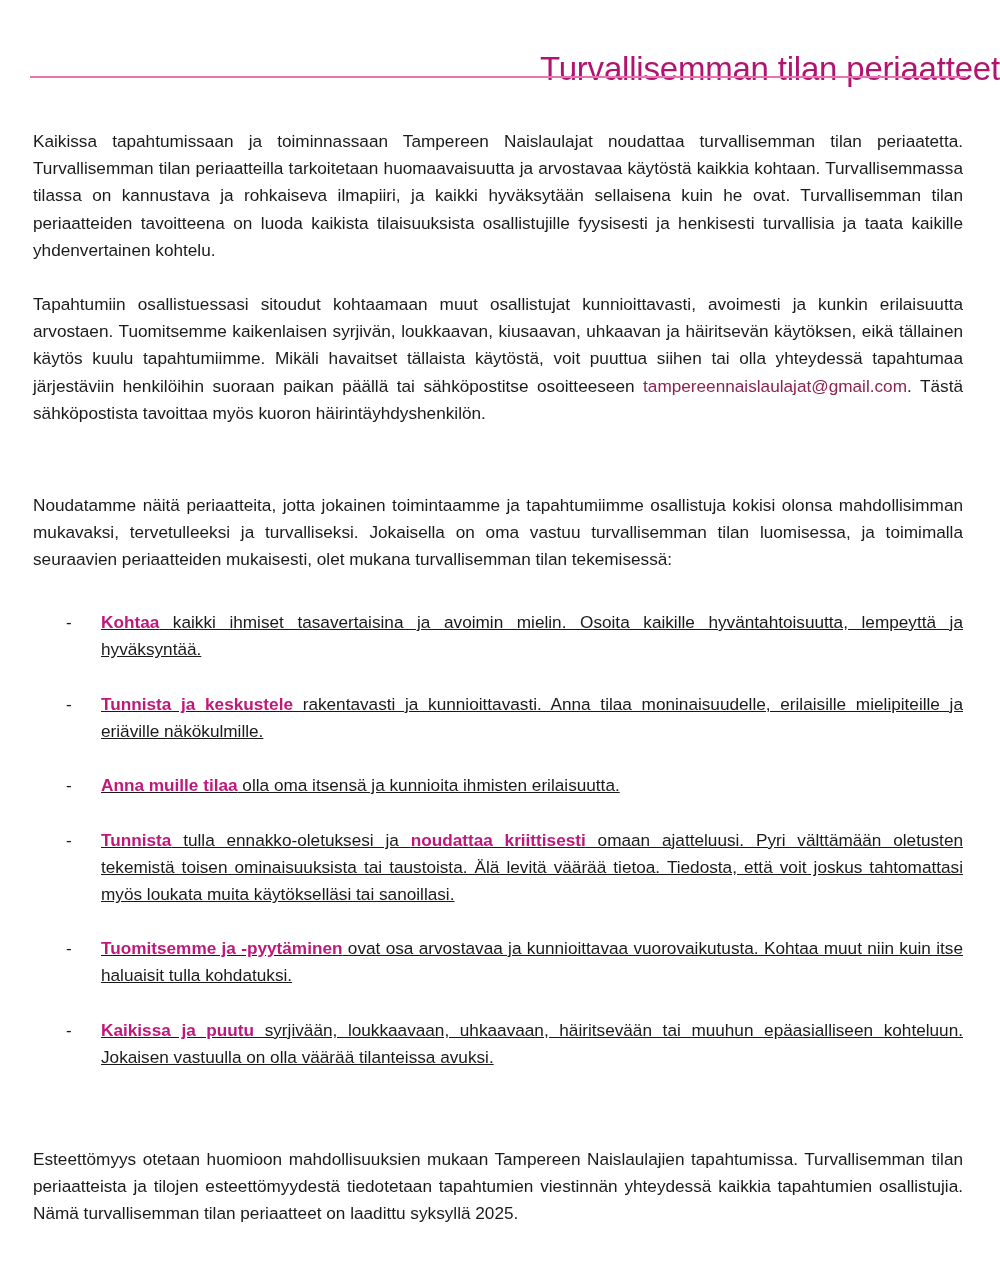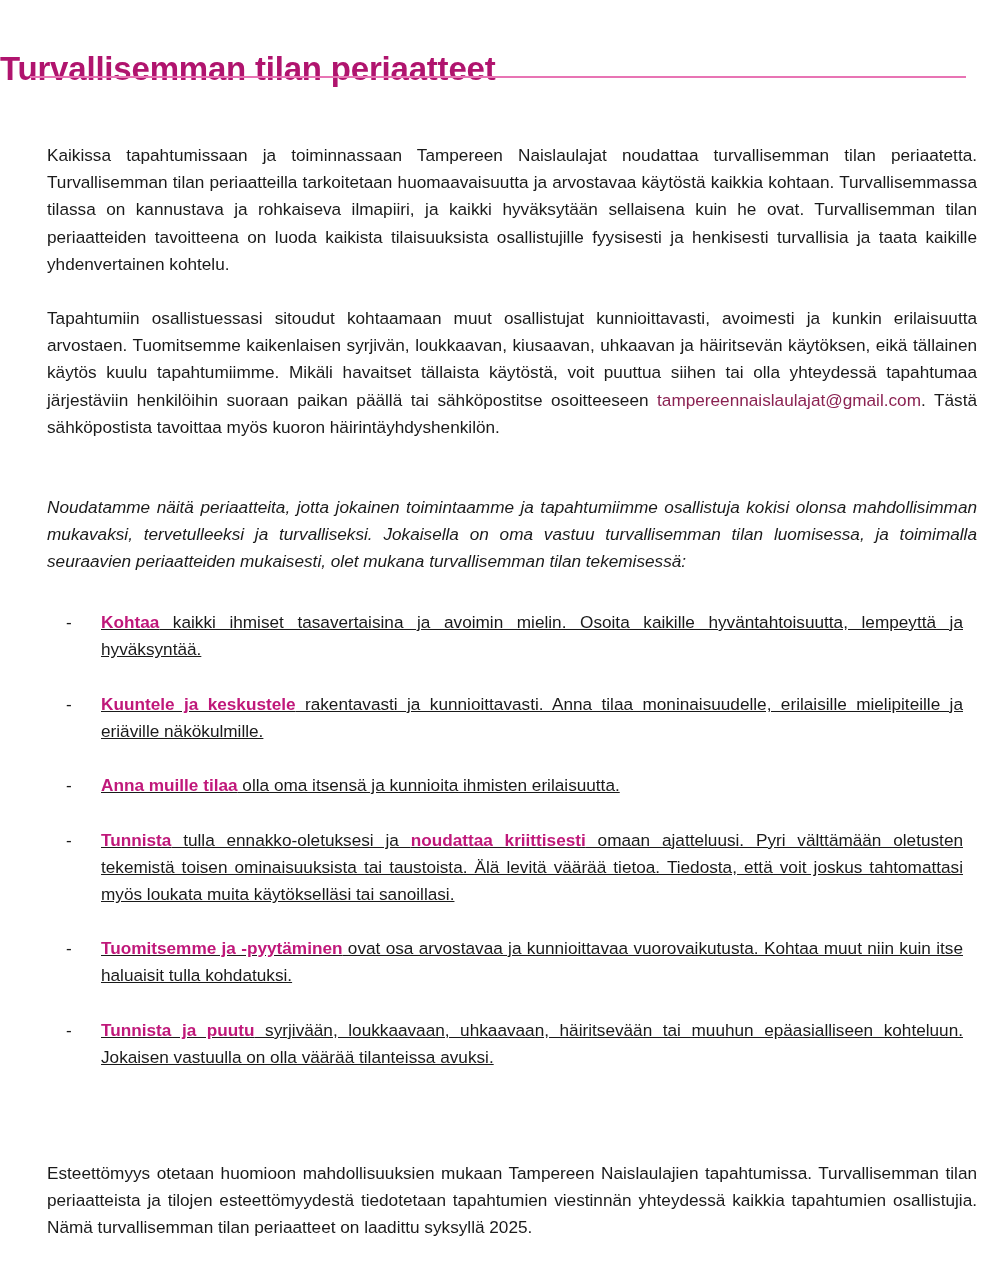--- a/index.html
+++ b/index.html
@@ -1,61 +1,61 @@
 <!DOCTYPE html>
 <html><head>
 <meta charset="utf-8">
 <style>
   html, body { margin: 0; padding: 0; background: #ffffff; }
   body { width: 1000px; height: 1276px; position: relative; overflow: hidden;
          font-family: "Liberation Sans", "DejaVu Sans", sans-serif; color: #1a1a1a; }
-  .title { position: absolute; left: 0; top: 28px; width: 1000px; text-align: left;
-           font-size: 33px; color: #B0146E; font-weight: bold; letter-spacing: -0.2px; }
+  .title { position: absolute; left: 0; top: 28px; width: 1000px; text-align: right;
+           font-size: 33px; color: #B0146E; font-weight: normal; letter-spacing: -0.2px; }
   .rule { position: absolute; left: 30px; top: 76px; width: 936px; height: 2px; background: #E874B4; }
   .para { position: absolute; left: 33px; width: 930px; font-size: 17.2px; line-height: 27.2px;
-          text-align: justify; margin: 14px; }
+          text-align: justify; margin: 0; }
   .link { color: #8B2252; text-decoration-color: #B07090; }
   .bullets { position: absolute; left: 0; top: 0; width: 1000px; margin: 0; padding: 0; list-style: none; }
   .bullet { position: absolute; left: 66px; width: 897px; font-size: 17.2px; line-height: 27.2px; }
   .dash { position: absolute; left: 0; top: 0; width: 20px; }
   .btext { position: absolute; left: 35px; width: 862px; text-align: justify; text-decoration: underline; }
   .hl { color: #C0187A; font-weight: bold; }
 </style>
 </head>
 <body>
 
 <h1 class="title">Turvallisemman tilan periaatteet</h1>
 <div class="rule"></div>
 
 <p class="para" style="top:128px;">Kaikissa tapahtumissaan ja toiminnassaan Tampereen Naislaulajat noudattaa turvallisemman tilan periaatetta. Turvallisemman tilan periaatteilla tarkoitetaan huomaavaisuutta ja arvostavaa käytöstä kaikkia kohtaan. Turvallisemmassa tilassa on kannustava ja rohkaiseva ilmapiiri, ja kaikki hyväksytään sellaisena kuin he ovat. Turvallisemman tilan periaatteiden tavoitteena on luoda kaikista tilaisuuksista osallistujille fyysisesti ja henkisesti turvallisia ja taata kaikille yhdenvertainen kohtelu.</p>
 
 <p class="para" style="top:291px;"><span>Tapahtumiin osallistuessasi sitoudut kohtaamaan muut osallistujat kunnioittavasti, avoimesti ja kunkin erilaisuutta arvostaen. Tuomitsemme kaikenlaisen syrjivän, loukkaavan, kiusaavan, uhkaavan ja häiritsevän käytöksen, eikä tällainen käytös kuulu tapahtumiimme. Mikäli havaitset tällaista käytöstä, voit puuttua siihen tai olla yhteydessä tapahtumaa järjestäviin henkilöihin suoraan paikan päällä tai sähköpostitse osoitteeseen </span><a class="link">tampereennaislaulajat@gmail.com</a><span>. Tästä sähköpostista tavoittaa myös kuoron häirintäyhdyshenkilön.</span></p>
 
-<p class="para" style="top:480px;font-style:italic;">Noudatamme näitä periaatteita, jotta jokainen toimintaamme ja tapahtumiimme osallistuja kokisi olonsa mahdollisimman mukavaksi, tervetulleeksi ja turvalliseksi. Jokaisella on oma vastuu turvallisemman tilan luomisessa, ja toimimalla seuraavien periaatteiden mukaisesti, olet mukana turvallisemman tilan tekemisessä:</p>
+<p class="para" style="top:492px;">Noudatamme näitä periaatteita, jotta jokainen toimintaamme ja tapahtumiimme osallistuja kokisi olonsa mahdollisimman mukavaksi, tervetulleeksi ja turvalliseksi. Jokaisella on oma vastuu turvallisemman tilan luomisessa, ja toimimalla seuraavien periaatteiden mukaisesti, olet mukana turvallisemman tilan tekemisessä:</p>
 
 <ul class="bullets">
   <li class="bullet" style="top:609px;">
     <span class="dash">-</span>
     <span class="btext"><span class="hl">Kohtaa</span><span> kaikki ihmiset tasavertaisina ja avoimin mielin. Osoita kaikille hyväntahtoisuutta, lempeyttä ja hyväksyntää.</span></span>
   </li>
   <li class="bullet" style="top:691px;">
     <span class="dash">-</span>
-    <span class="btext"><span class="hl">Kuuntele ja keskustele</span><span> rakentavasti ja kunnioittavasti. Anna tilaa moninaisuudelle, erilaisille mielipiteille ja eriäville näkökulmille.</span></span>
+    <span class="btext"><span class="hl">Tunnista ja keskustele</span><span> rakentavasti ja kunnioittavasti. Anna tilaa moninaisuudelle, erilaisille mielipiteille ja eriäville näkökulmille.</span></span>
   </li>
   <li class="bullet" style="top:772px;">
     <span class="dash">-</span>
     <span class="btext"><span class="hl">Anna muille tilaa</span><span> olla oma itsensä ja kunnioita ihmisten erilaisuutta.</span></span>
   </li>
   <li class="bullet" style="top:827px;">
     <span class="dash">-</span>
     <span class="btext"><span class="hl">Tunnista</span><span> tulla ennakko-oletuksesi ja </span><span class="hl">noudattaa kriittisesti</span><span> omaan ajatteluusi. Pyri välttämään oletusten tekemistä toisen ominaisuuksista tai taustoista. Älä levitä väärää tietoa. Tiedosta, että voit joskus tahtomattasi myös loukata muita käytökselläsi tai sanoillasi.</span></span>
   </li>
   <li class="bullet" style="top:935px;">
     <span class="dash">-</span>
     <span class="btext"><span class="hl">Tuomitsemme ja -pyytäminen</span><span> ovat osa arvostavaa ja kunnioittavaa vuorovaikutusta. Kohtaa muut niin kuin itse haluaisit tulla kohdatuksi.</span></span>
   </li>
   <li class="bullet" style="top:1017px;">
     <span class="dash">-</span>
-    <span class="btext"><span class="hl">Tunnista ja puutu</span><span> syrjivään, loukkaavaan, uhkaavaan, häiritsevään tai muuhun epäasialliseen kohteluun. Jokaisen vastuulla on olla väärää tilanteissa avuksi.</span></span>
+    <span class="btext"><span class="hl">Kaikissa ja puutu</span><span> syrjivään, loukkaavaan, uhkaavaan, häiritsevään tai muuhun epäasialliseen kohteluun. Jokaisen vastuulla on olla väärää tilanteissa avuksi.</span></span>
   </li>
 </ul>
 
 <p class="para" style="top:1146px;">Esteettömyys otetaan huomioon mahdollisuuksien mukaan Tampereen Naislaulajien tapahtumissa. Turvallisemman tilan periaatteista ja tilojen esteettömyydestä tiedotetaan tapahtumien viestinnän yhteydessä kaikkia tapahtumien osallistujia. Nämä turvallisemman tilan periaatteet on laadittu syksyllä 2025.</p>
 
 </body></html>

